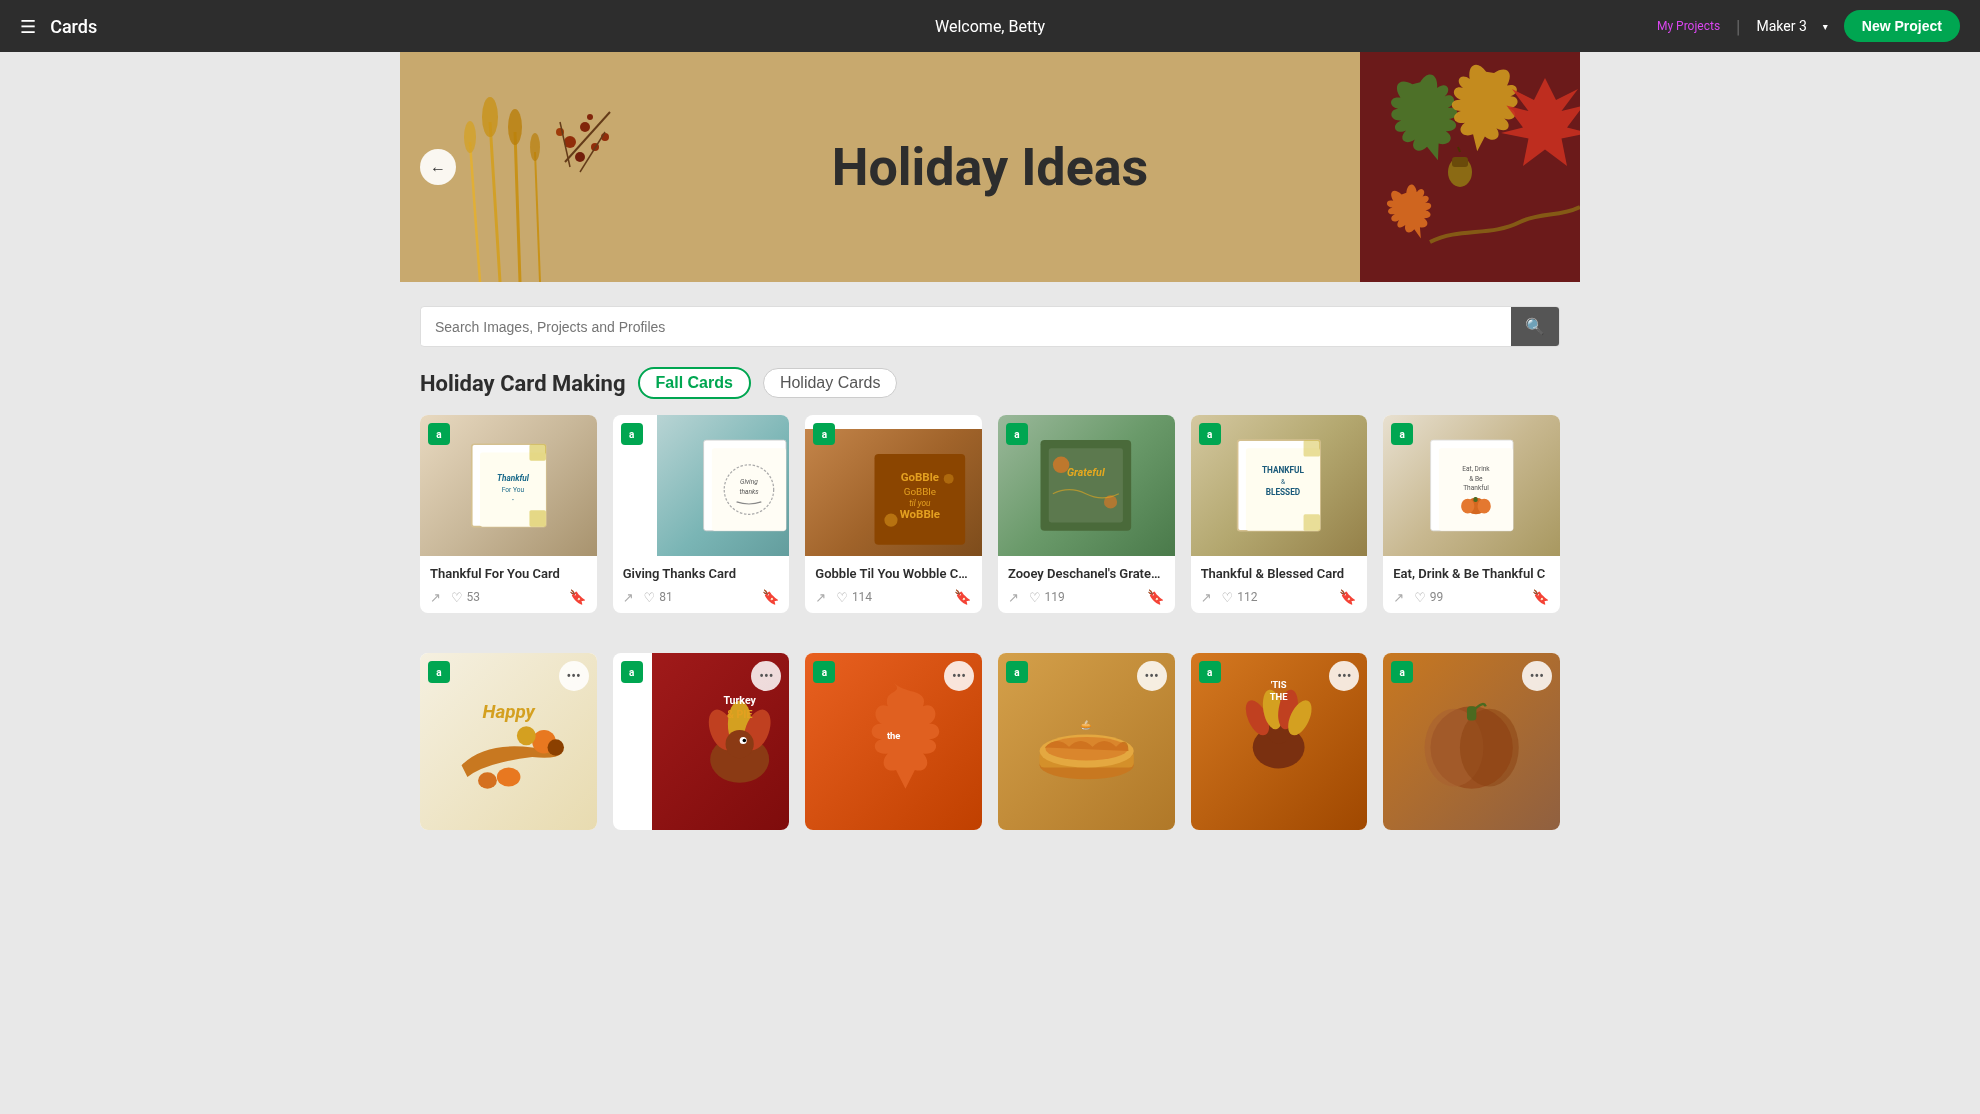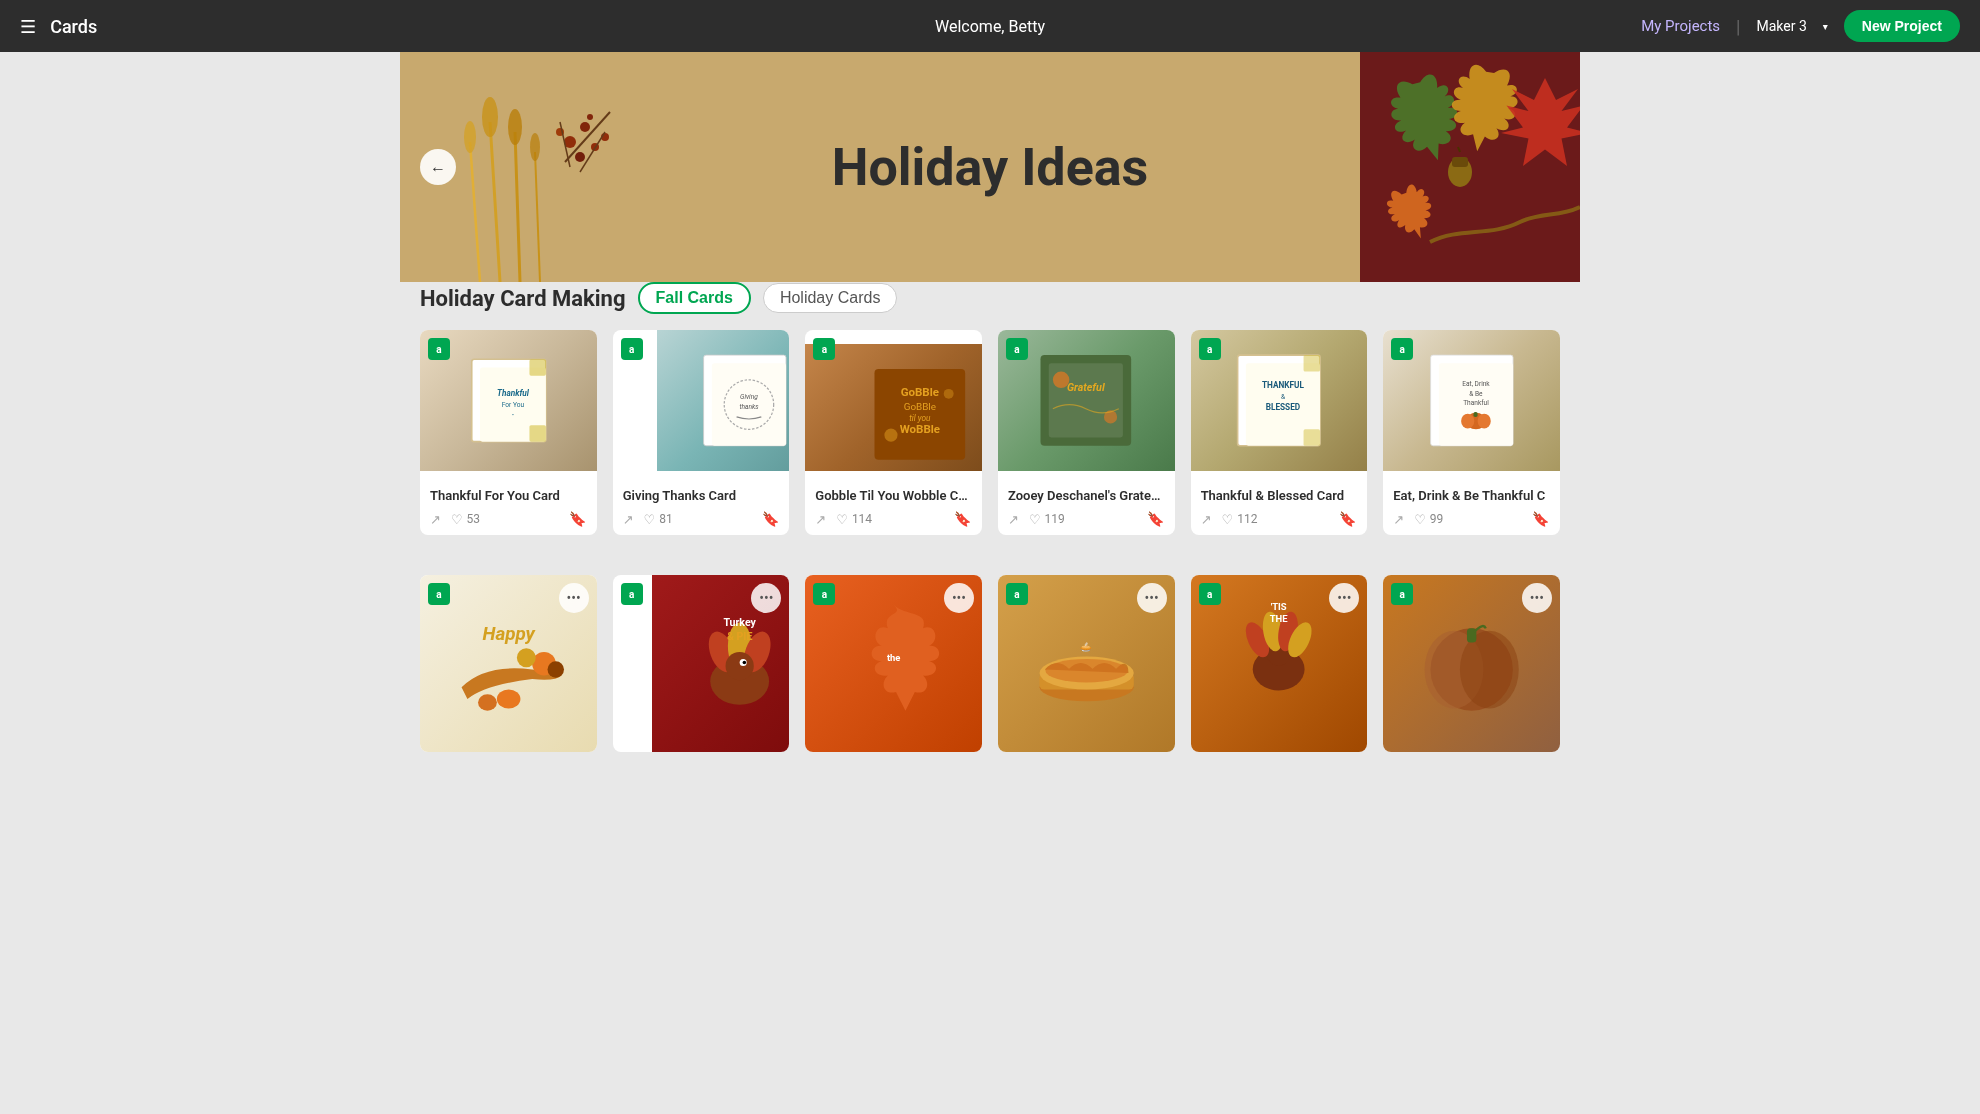--- a/index.html
+++ b/index.html
@@ -18,21 +18,21 @@
     .hamburger-icon { color: #fff; font-size: 18px; cursor: pointer; }
     .header-title { color: #fff; font-size: 18px; font-weight: 500; }
     .header-center {
       position: absolute;
       left: 50%;
       transform: translateX(-50%);
       color: #fff;
       font-size: 16px;
     }
     .header-right { margin-left: auto; display: flex; align-items: center; gap: 16px; }
-    .my-projects-link { color: #c4b5fd; font-size: 15px; text-decoration: none; cursor: pointer; text-align: right; }
+    .my-projects-link { color: #d946ef; font-size: 12px; text-decoration: none; cursor: pointer; text-align: right; }
     .header-divider { color: #666; font-size: 18px; }
     .maker-selector { display: flex; align-items: center; gap: 16px; color: #fff; font-size: 14px; cursor: pointer; }
     .chevron-down { font-size: 10px; }
     .new-project-btn {
       background: #00a651;
       color: #fff;
       border: none;
       border-radius: 20px;
       padding: 8px 18px;
       font-size: 14px;
@@ -168,21 +168,21 @@
     
     .card-img-1 { background: linear-gradient(135deg, #e8d9c0 0%, #c9b89a 50%, #a8936e 100%); display:flex; align-items:center; justify-content:center; position:absolute; top:0;left:0;width:100%;height:100%; }
     .card-img-2 { background: linear-gradient(135deg, #b8d4d4 0%, #7ab5b5 50%, #5a9494 100%); display:flex; align-items:center; justify-content:center; position:absolute; top:0;left:0;width:100%;height:100%;margin-left:44px; }
     .card-img-3 { background: linear-gradient(135deg, #c4854a 0%, #a0632a 50%, #7a4a1a 100%); display:flex; align-items:center; justify-content:flex-end; position:absolute; top:14px;left:0;width:100%;height:100%; }
     .card-img-4 { background: linear-gradient(135deg, #9ab89a 0%, #6a9a6a 50%, #4a7a4a 100%); display:flex; align-items:center; justify-content:center; position:absolute; top:0;left:0;width:100%;height:100%; }
     .card-img-5 { background: linear-gradient(135deg, #d4c8a0 0%, #b4a870 50%, #948048 100%); display:flex; align-items:center; justify-content:center; position:absolute; top:0;left:0;width:100%;height:100%; }
     .card-img-6 { background: linear-gradient(135deg, #e8e0d0 0%, #c8b890 50%, #a89860 100%); display:flex; align-items:center; justify-content:center; position:absolute; top:0;left:0;width:100%;height:100%; }
 
     .card-svg { width: 70%; height: 70%; }
 
-    .card-info { padding: 10px 10px 8px 10px; margin-top: 7px; }
+    .card-info { padding: 10px 10px 8px 10px; }
     .card-name {
       font-size: 13px;
       font-weight: 600;
       color: #2d2d2d;
       margin-bottom: 8px;
       white-space: nowrap;
       overflow: hidden;
       text-overflow: ellipsis;
     }
     .card-actions {
@@ -368,20 +368,28 @@
       <button class="hero-back-btn">
         <span>←</span>
       </button>
       <h1 class="hero-title">Holiday Ideas</h1>
     </div>
   </div>
 
   <div style="background:#e8e8e8; padding:0 390px;">
     <div class="main-content">
 
+      <div class="search-section">
+        <div class="search-wrapper">
+          <input class="search-input" type="text" placeholder="Search Images, Projects and Profiles" style="">
+          <button class="search-btn">
+            <span>🔍</span>
+          </button>
+        </div>
+      </div>
 
       <div class="section">
         <div class="section-header">
           <h2 class="section-title">Holiday Card Making</h2>
           <button class="tag-btn active">Fall Cards</button>
           <button class="tag-btn">Holiday Cards</button>
         </div>
         <div class="cards-grid">
 
           <div class="card">

